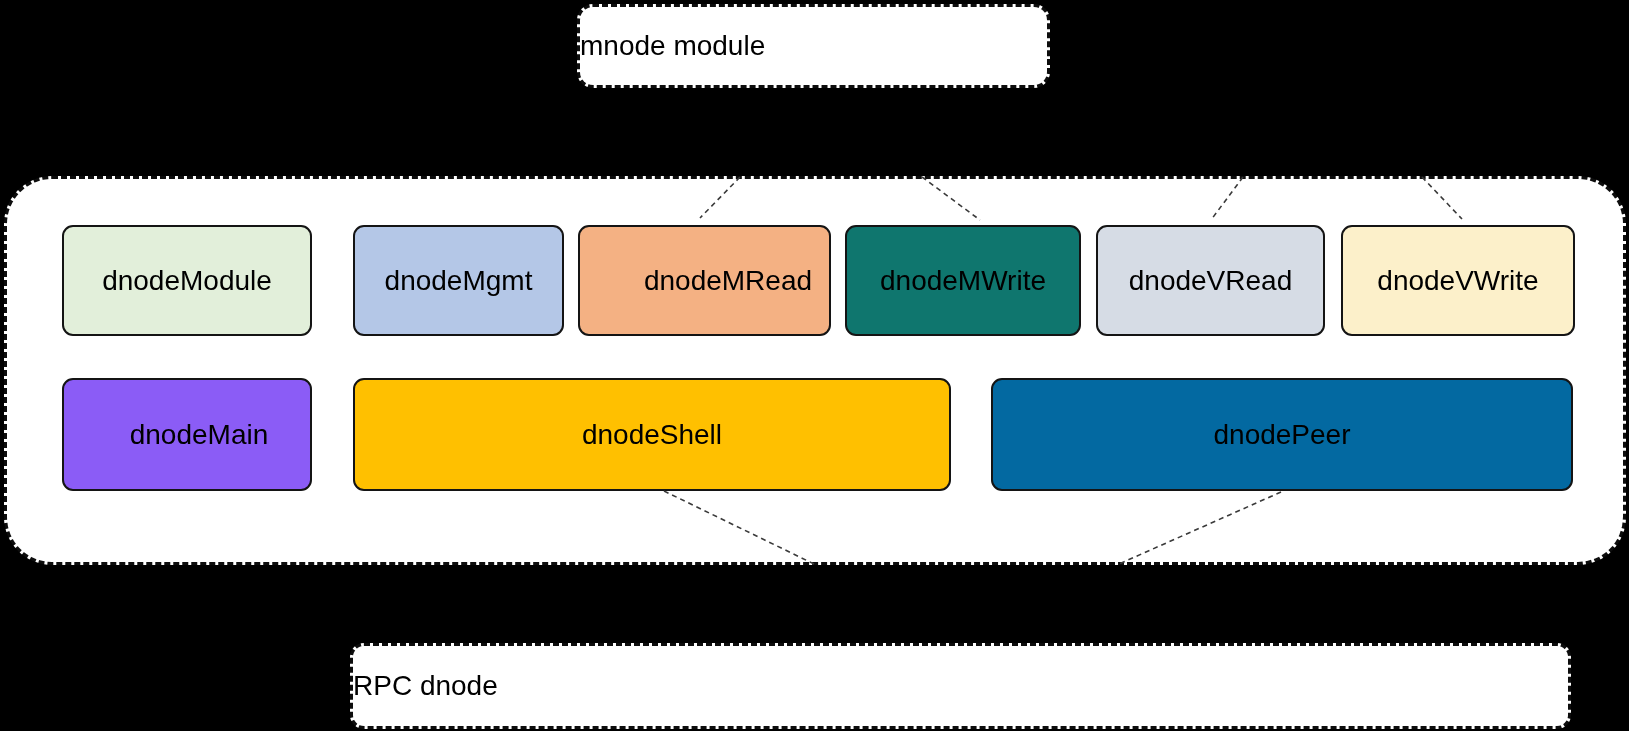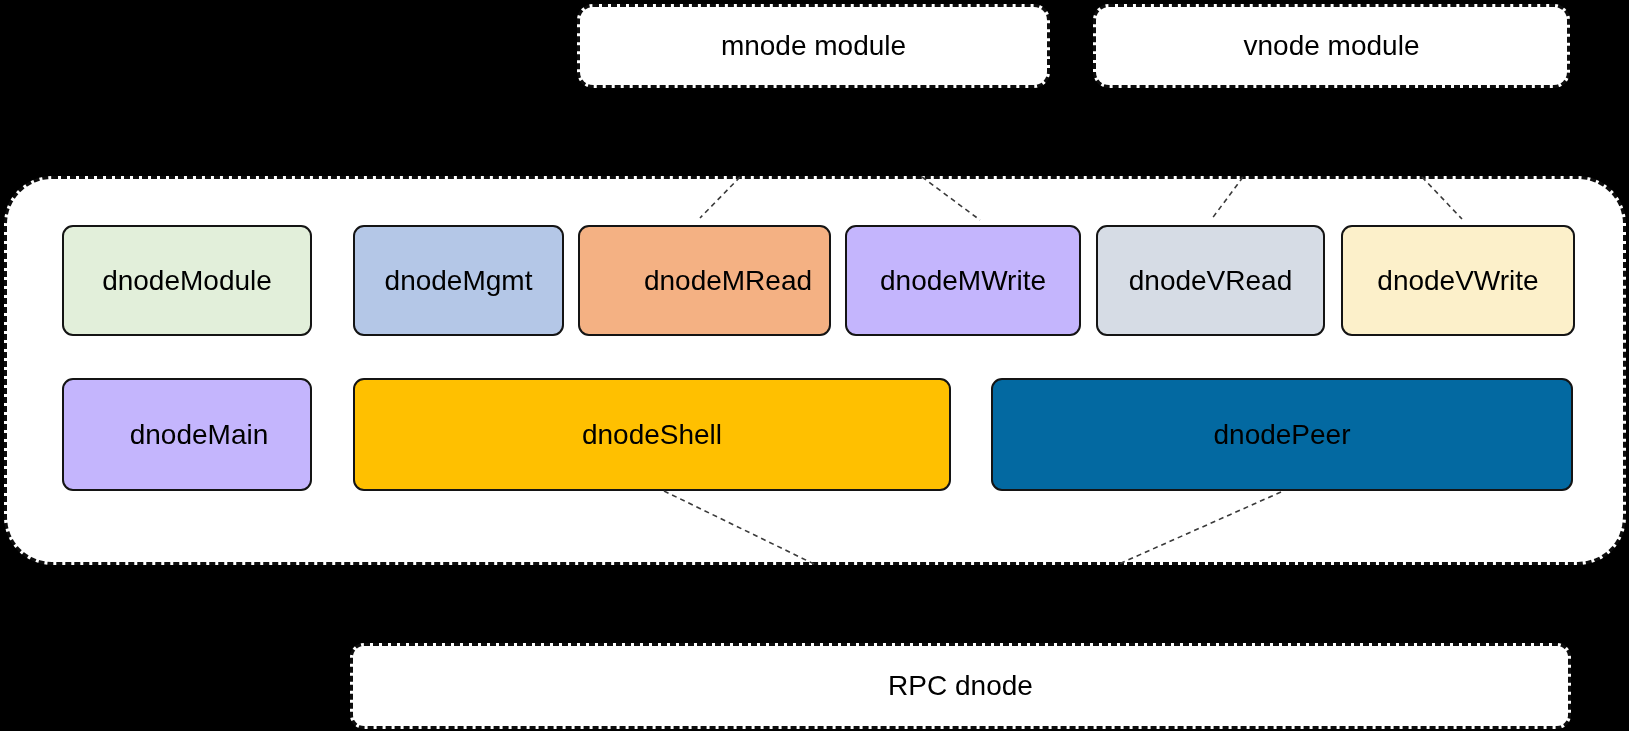--- a/index.html
+++ b/index.html
@@ -16,21 +16,20 @@
     overflow: hidden;
   }
   
   .dashed-module {
     position: absolute;
     background: #FFFFFF;
     border: 3px dashed #0d0d0d;
     border-radius: 16px;
     display: flex;
     align-items: center;
-    justify-content: center;
     font-size: 28px;
     color: #000000;
     box-sizing: border-box;
   }
   #mnode-module { left: 577px; top: 4px;   width: 473px;  height: 84px; }
   #vnode-module { left: 1093px; top: 4px;  width: 477px;  height: 84px; }
   #rpc-module   { left: 350px; top: 643px; width: 1221px; height: 86px; border-radius: 14px; }
 
   #dnode-container {
     position: absolute;
@@ -87,45 +86,42 @@
   }
 </style>
 </head>
 <body>
 
 <div id="stage">
 
   <div class="dashed-module" id="mnode-module">
     <span>mnode module</span>
   </div>
-  <div class="dashed-module" id="vnode-module">
-    <span>vnode module</span>
-  </div>
 
   <div id="dnode-container">
     <div class="component-box row1" id="box-dnodeModule" style="background: rgb(226, 239, 218);">
       <span>dnodeModule</span>
     </div>
     <div class="component-box row1" id="box-dnodeMgmt" style="background: rgb(180, 199, 231);">
       <span>dnodeMgmt</span>
     </div>
     <div class="component-box row1" id="box-dnodeMRead" style="background: rgb(244, 177, 131); padding-left: 47px;">
       <span>dnodeMRead</span>
     </div>
-    <div class="component-box row1" id="box-dnodeMWrite" style="background: #c4b5fd; justify-content: center;">
+    <div class="component-box row1" id="box-dnodeMWrite" style="background: #0f766e; justify-content: center;">
       <span>dnodeMWrite</span>
     </div>
     <div class="component-box row1" id="box-dnodeVWrite" style="background: rgb(252, 240, 202);">
       <span>dnodeVWrite</span>
     </div>
     <div class="component-box row1" id="box-dnodeVRead" style="background: rgb(214, 220, 229);">
       <span>dnodeVRead</span>
     </div>
 
-    <div class="component-box row2" id="box-dnodeMain" style="background: #c4b5fd; padding-left: 24px;">
+    <div class="component-box row2" id="box-dnodeMain" style="background: #8b5cf6; padding-left: 24px;">
       <span>dnodeMain</span>
     </div>
     <div class="component-box row2" id="box-dnodeShell" style="background: rgb(255, 192, 0);">
       <span>dnodeShell</span>
     </div>
     <div class="component-box row2" id="box-dnodePeer" style="background: #0369a1;">
       <span>dnodePeer</span>
     </div>
 
   </div>

